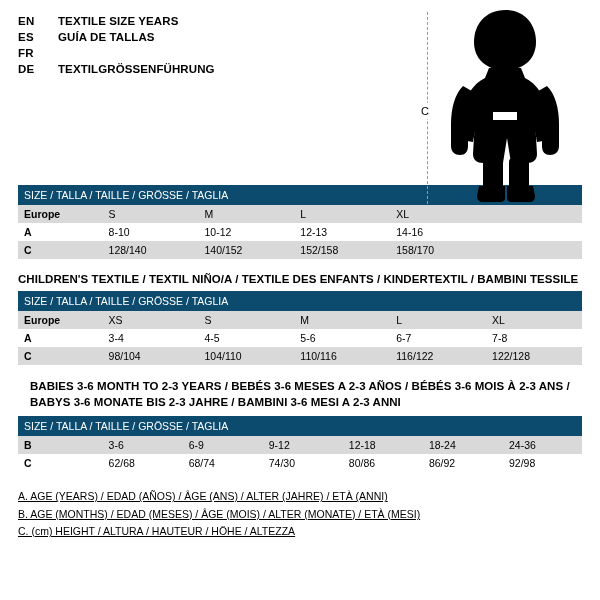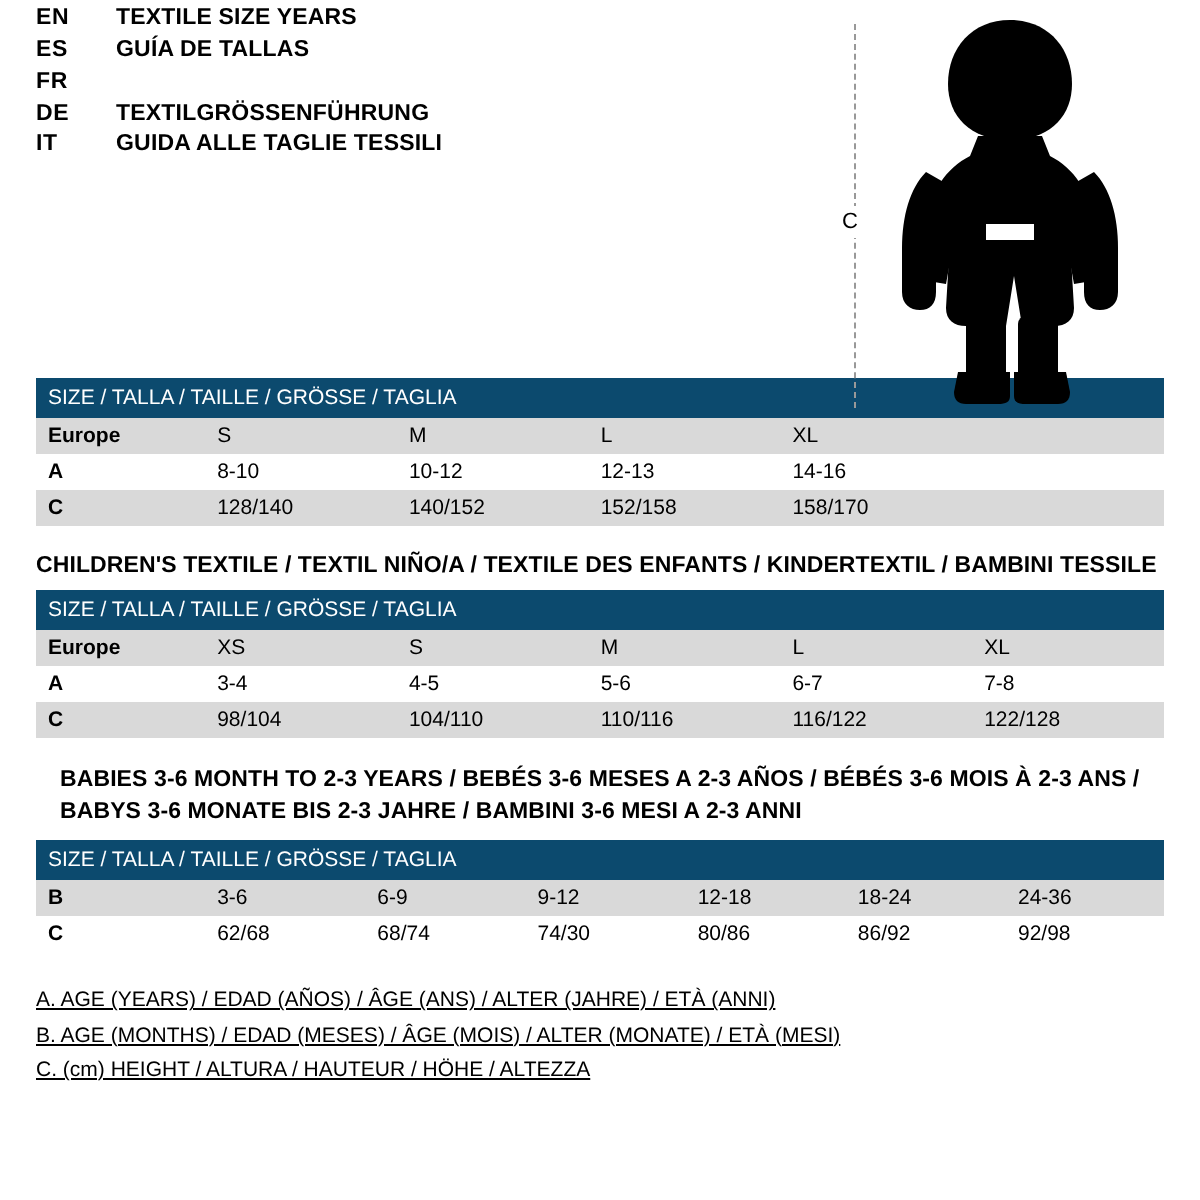--- a/index.html
+++ b/index.html
@@ -13,21 +13,21 @@
     font-family: "Liberation Sans", sans-serif;
     color: #000000;
     position: relative;
     overflow: hidden;
   }
   .page {
     position: relative;
     width: 600px;
     height: 600px;
     box-sizing: border-box;
-    padding: 2px 18px 0 18px;
+    padding: 14px 18px 0 18px;
   }
 
   
   .lang-block {
     width: 330px;
   }
   .lang-row {
     display: flex;
     align-items: baseline;
     line-height: 1.38;
@@ -140,24 +140,20 @@
       <span class="lang-code">ES</span>
       <span class="lang-title">GUÍA DE TALLAS</span>
     </div>
     <div class="lang-row">
       <span class="lang-code">FR</span>
     </div>
     <div class="lang-row">
       <span class="lang-code">DE</span>
       <span class="lang-title">TEXTILGRÖSSENFÜHRUNG</span>
     </div>
-    <div class="lang-row">
-      <span class="lang-code">IT</span>
-      <span class="lang-title">GUIDA ALLE TAGLIE TESSILI</span>
-    </div>
   </div>
 
   <div class="figure-area">
     <div class="dashed-line"></div>
     <div class="c-label">C</div>
     <svg class="baby-svg" width="120" height="195" viewBox="0 0 120 195">
       <g fill="#000000">
 
         <path d="M60 2 C41 2 29 16 29 34 C29 50 40 62 60 62 C80 62 91 50 91 34 C91 16 79 2 60 2 Z"></path>
 

